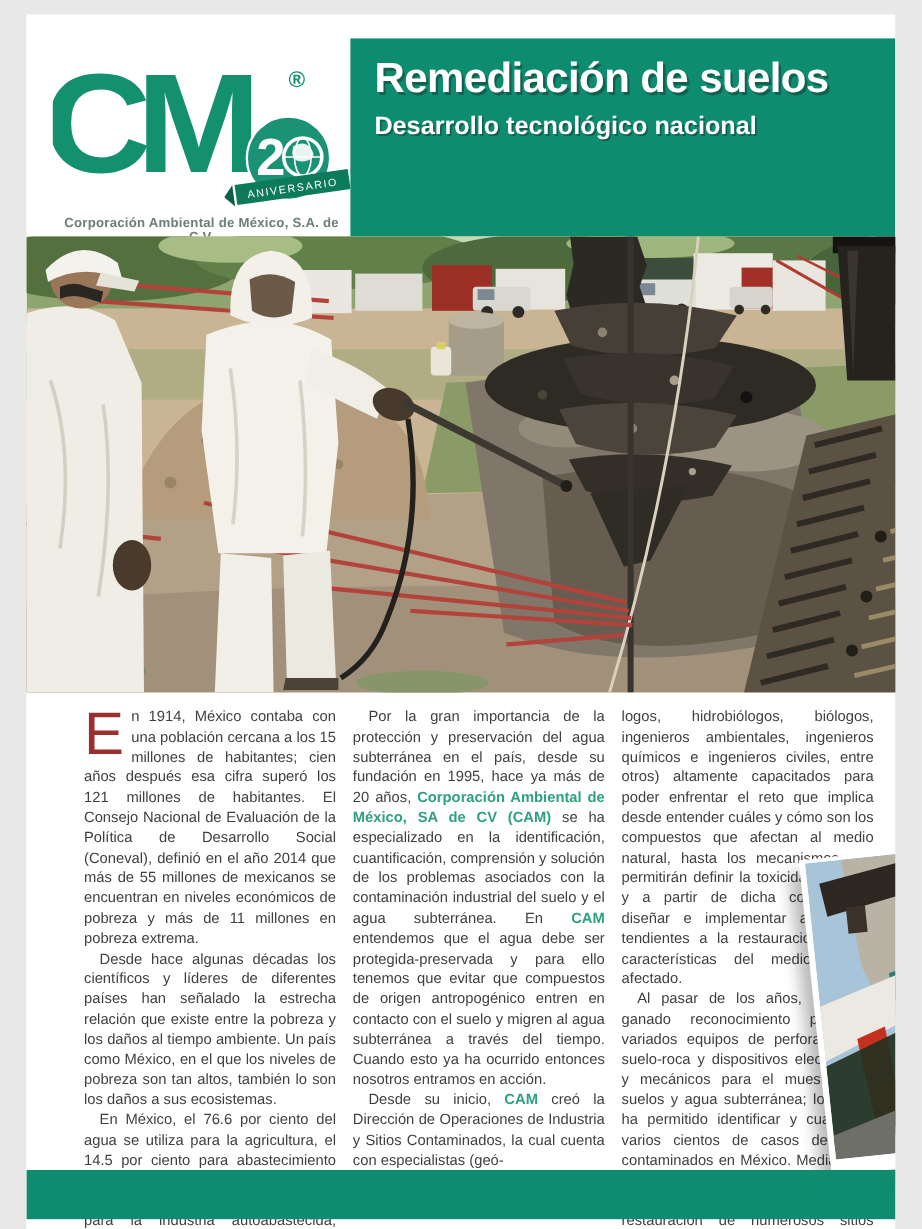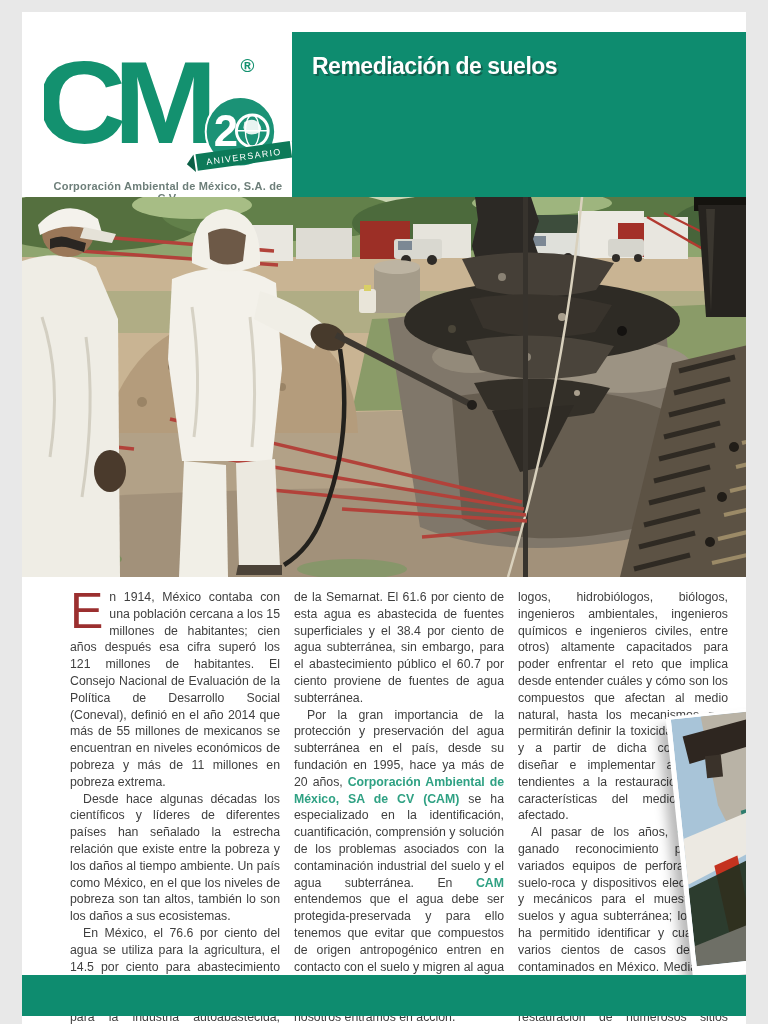--- a/index.html
+++ b/index.html
@@ -7,21 +7,21 @@
     position:relative;width:724px;height:1024px;margin:12px auto;
     background:#ffffff;overflow:hidden;
     font-family:"Liberation Sans",sans-serif;
   }
   
   .logo-block{position:absolute;left:22px;top:24px;width:248px;}
   .logo-mark{display:block;width:248px;height:142px;}
   .company{font-size:11px;font-weight:bold;color:#6d7e79;text-align:center;letter-spacing:.2px;margin-top:2px;}
   .slogan{font-family:"DejaVu Serif",serif;font-style:italic;font-weight:bold;font-size:15px;color:#12916F;text-align:center;margin-top:7px;}
   .banner{position:absolute;left:270px;top:20px;right:0;height:165px;background:#0E8C6F;}
-  .banner .title{margin:16px 0 0 20px;font-size:23px;line-height:36px;font-weight:bold;color:#fff;
+  .banner .title{margin:16px 0 0 20px;font-size:35px;line-height:36px;font-weight:bold;color:#fff;
     text-shadow:2px 2px 0 rgba(25,45,40,.45);letter-spacing:-.5px;}
   .banner .subtitle{margin:10px 0 0 20px;font-size:21px;font-weight:bold;color:#fff;
     text-shadow:1.5px 1.5px 0 rgba(25,45,40,.45);}
   .banner .byline{margin:13px 0 0 20px;font-size:12.5px;color:#fff;}
   
   .photo{position:absolute;left:0;top:185px;width:768px;height:380px;}
   .photo svg{display:block;width:768px;height:380px;}
   
   .article{position:absolute;left:48px;top:577px;width:658px;display:flex;gap:14px;}
   .col{width:210px;font-size:12.3px;line-height:16.8px;color:#3f3f3f;text-align:justify;}
@@ -65,20 +65,21 @@
       </g>
     </svg>
     <div class="company">Corporación Ambiental de México, S.A. de C.V.</div>
     <div class="slogan">"Improving the Environment"</div>
   </div>
 
   <div class="banner">
     <div class="title">
       <span>Remediación de suelos</span><br>
     </div>
+    <div class="subtitle">Desarrollo tecnológico nacional</div>
   </div>
 
   <div class="photo">
     <svg viewBox="0 0 768 380" preserveAspectRatio="none">
 
       <g>
         <rect width="768" height="72" fill="#8fa56f"></rect>
         <rect width="768" height="12" fill="#c9d6b4"></rect>
         <ellipse cx="70" cy="24" rx="110" ry="30" fill="#55703f"></ellipse>
         <ellipse cx="260" cy="18" rx="120" ry="26" fill="#62804a"></ellipse>
@@ -245,21 +246,20 @@
     </svg>
   </div>
 
   <main class="article">
     <div class="col">
       <p><span class="dropcap">E</span><span>n 1914, México contaba con una población cercana a los 15 millones de habitantes; cien años después esa cifra superó los 121 millones de habitantes. El Consejo Nacional de Evaluación de la Política de Desarrollo Social (Coneval), definió en el año 2014 que más de 55 millones de mexicanos se encuentran en niveles económicos de pobreza y más de 11 millones en pobreza extrema.</span></p>
       <p class="ind">Desde hace algunas décadas los científicos y líderes de diferentes países han señalado la estrecha relación que existe entre la pobreza y los daños al tiempo ambiente. Un país como México, en el que los niveles de pobreza son tan altos, también lo son los daños a sus ecosistemas.</p>
       <p class="ind"><span>En México, el 76.6 por ciento del agua se utiliza para la agricultura, el 14.5 por ciento para abastecimiento público, el 4.9 por ciento para las termoeléctricas y otro 4 por ciento para la industria autoabastecida, señala el informe </span><em>Estadística del Agua en México 2014</em></p>
     </div>
     <div class="col">
-      <p>de la Semarnat. El 61.6 por ciento de esta agua es abastecida de fuentes superficiales y el 38.4 por ciento de agua subterránea, sin embargo, para el abastecimiento público el 60.7 por ciento proviene de fuentes de agua subterránea.</p>
       <p class="ind"><span>Por la gran importancia de la protección y preservación del agua subterránea en el país, desde su fundación en 1995, hace ya más de 20 años, </span><span class="cam">Corporación Ambiental de México, SA de CV (CAM)</span><span> se ha especializado en la identificación, cuantificación, comprensión y solución de los problemas asociados con la contaminación industrial del suelo y el agua subterránea. En </span><span class="cam">CAM</span><span> entendemos que el agua debe ser protegida-preservada y para ello tenemos que evitar que compuestos de origen antropogénico entren en contacto con el suelo y migren al agua subterránea a través del tiempo. Cuando esto ya ha ocurrido entonces nosotros entramos en acción.</span></p>
       <p class="ind"><span>Desde su inicio, </span><span class="cam">CAM</span><span> creó la Dirección de Operaciones de Industria y Sitios Contaminados, la cual cuenta con especialistas (geó-</span></p>
     </div>
     <div class="col">
       <p>logos, hidrobiólogos, biólogos, ingenieros ambientales, ingenieros químicos e ingenieros civiles, entre otros) altamente capacitados para poder enfrentar el reto que implica desde entender cuáles y cómo son los compuestos que afectan al medio natural, hasta los mecanismos que permitirán definir la toxicidad de ellos y a partir de dicha comprensión diseñar e implementar actividades tendientes a la restauración de las características del medio natural afectado.</p>
       <p class="ind"><span>Al pasar de los años, </span><span class="cam">CAM</span><span> ha ganado reconocimiento por sus variados equipos de perforación en suelo-roca y dispositivos electrónicos y mecánicos para el muestreo de suelos y agua subterránea; lo que le ha permitido identificar y cuantificar varios cientos de casos de sitios contaminados en México. Mediante el uso de tecnologías innovadoras y de alta calidad ha logrado también la restauración de numerosos sitios contaminados con hidrocarburos, metales y compuestos orgánicos clorados, entre otros.</span></p>
     </div>
   </main>
 
   <div class="inset">

